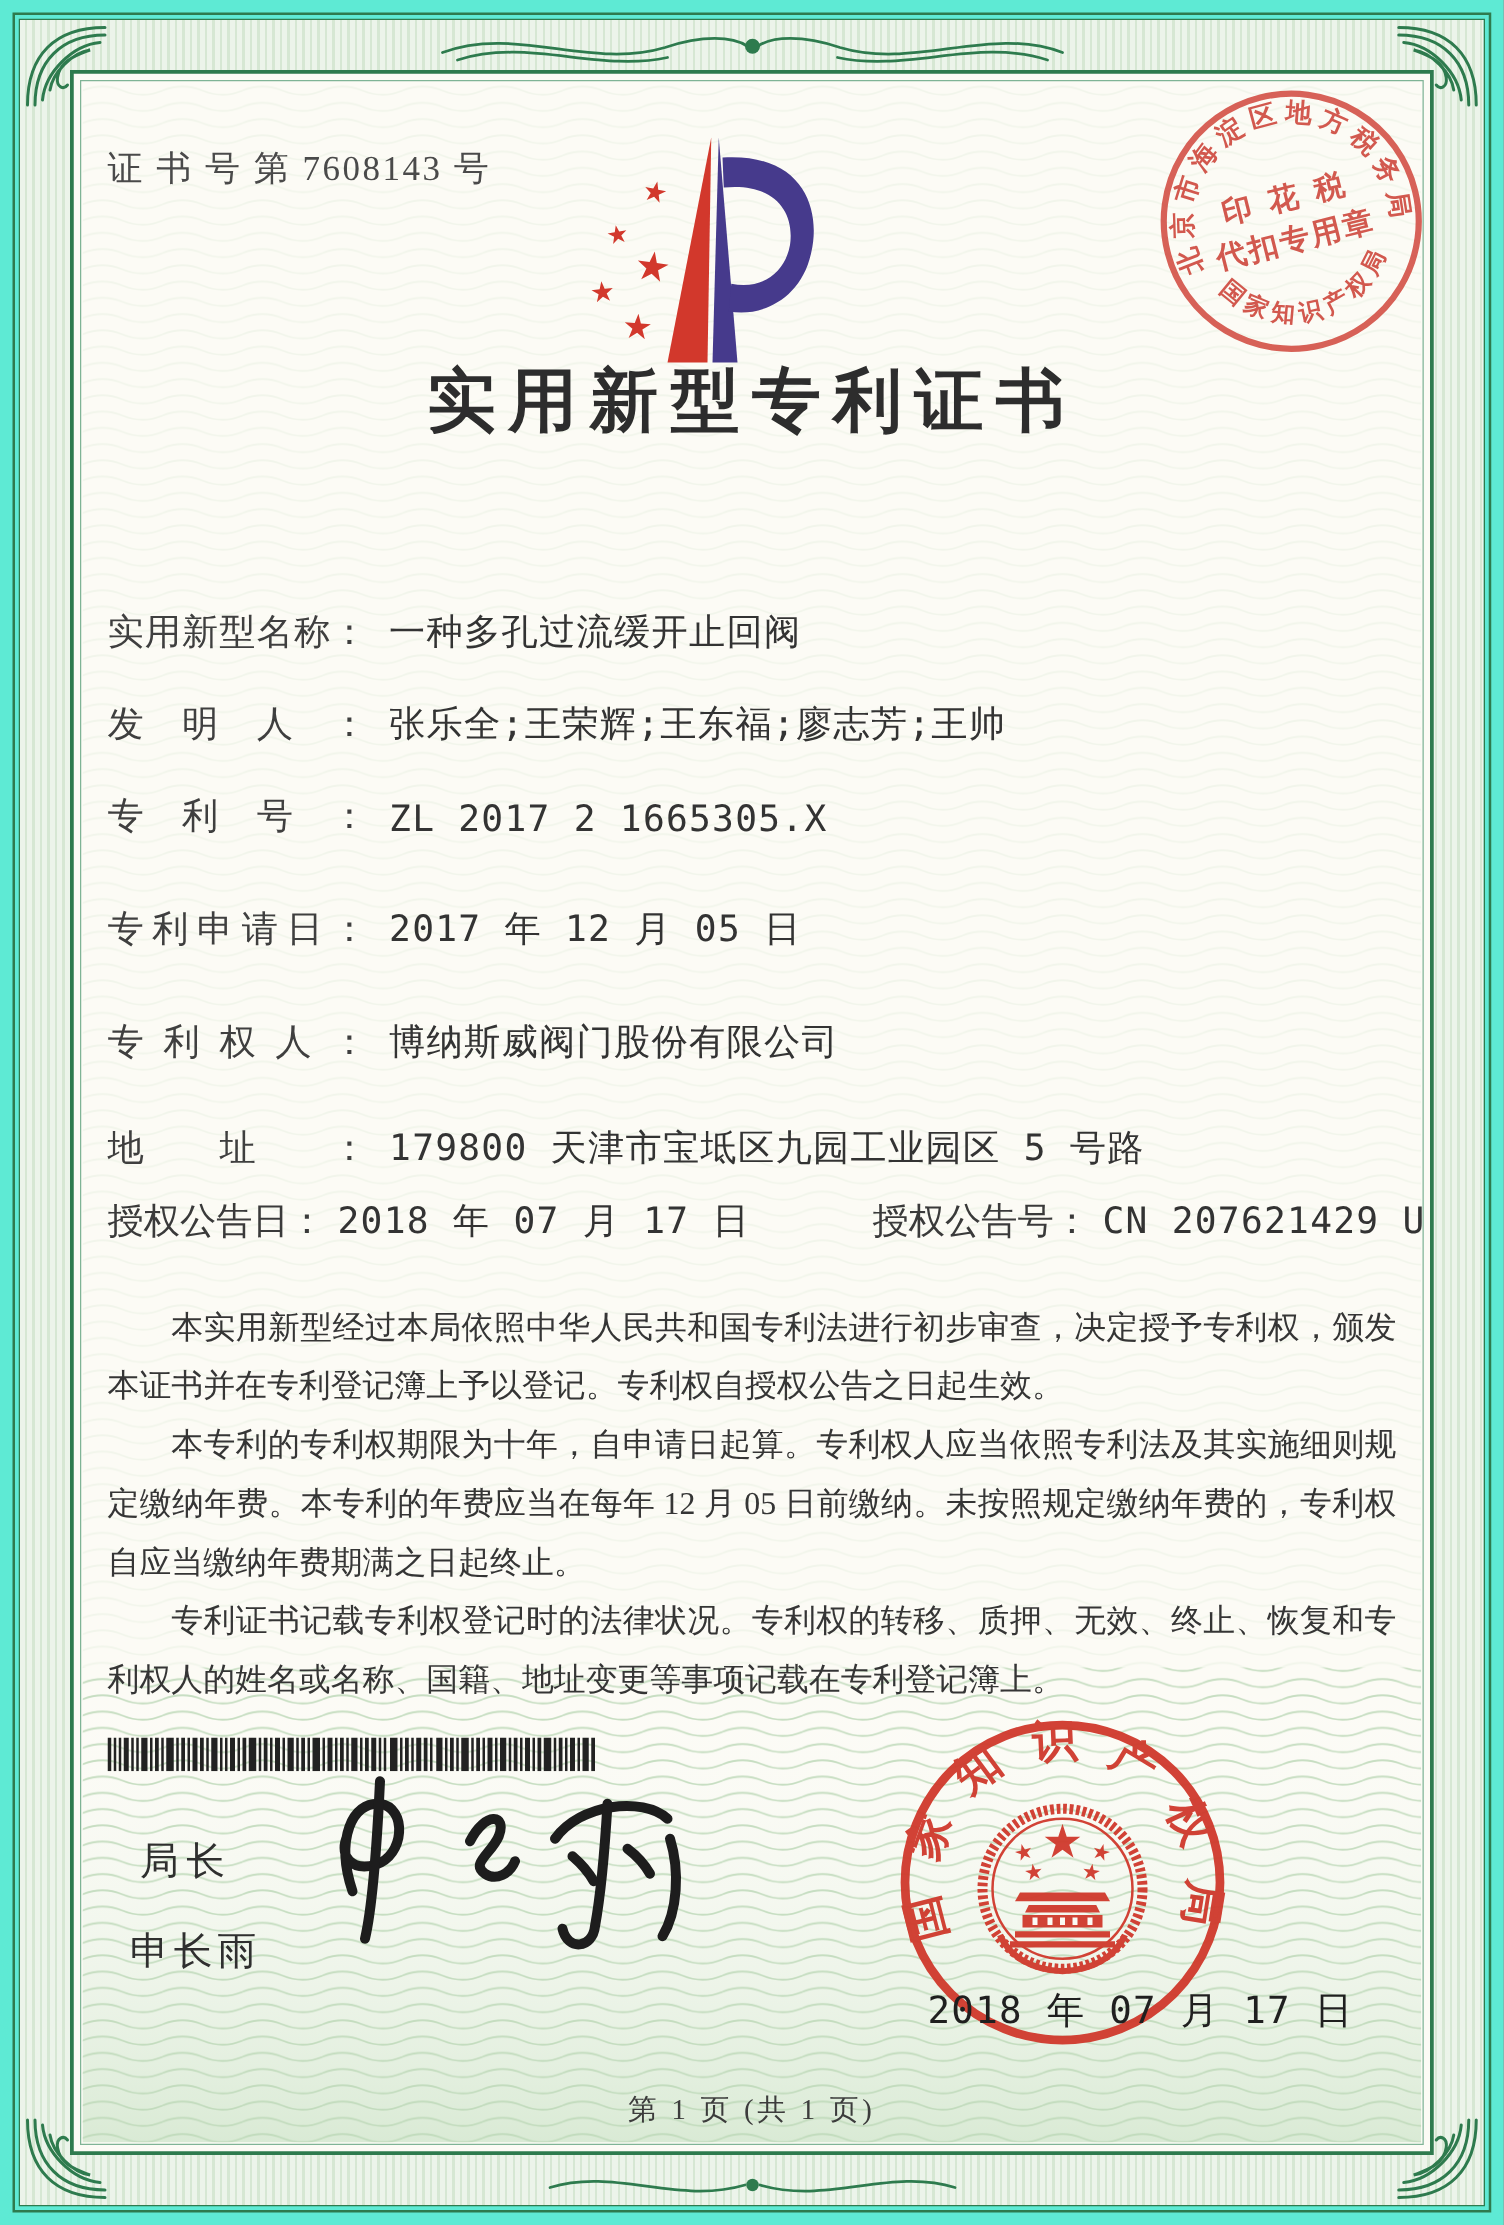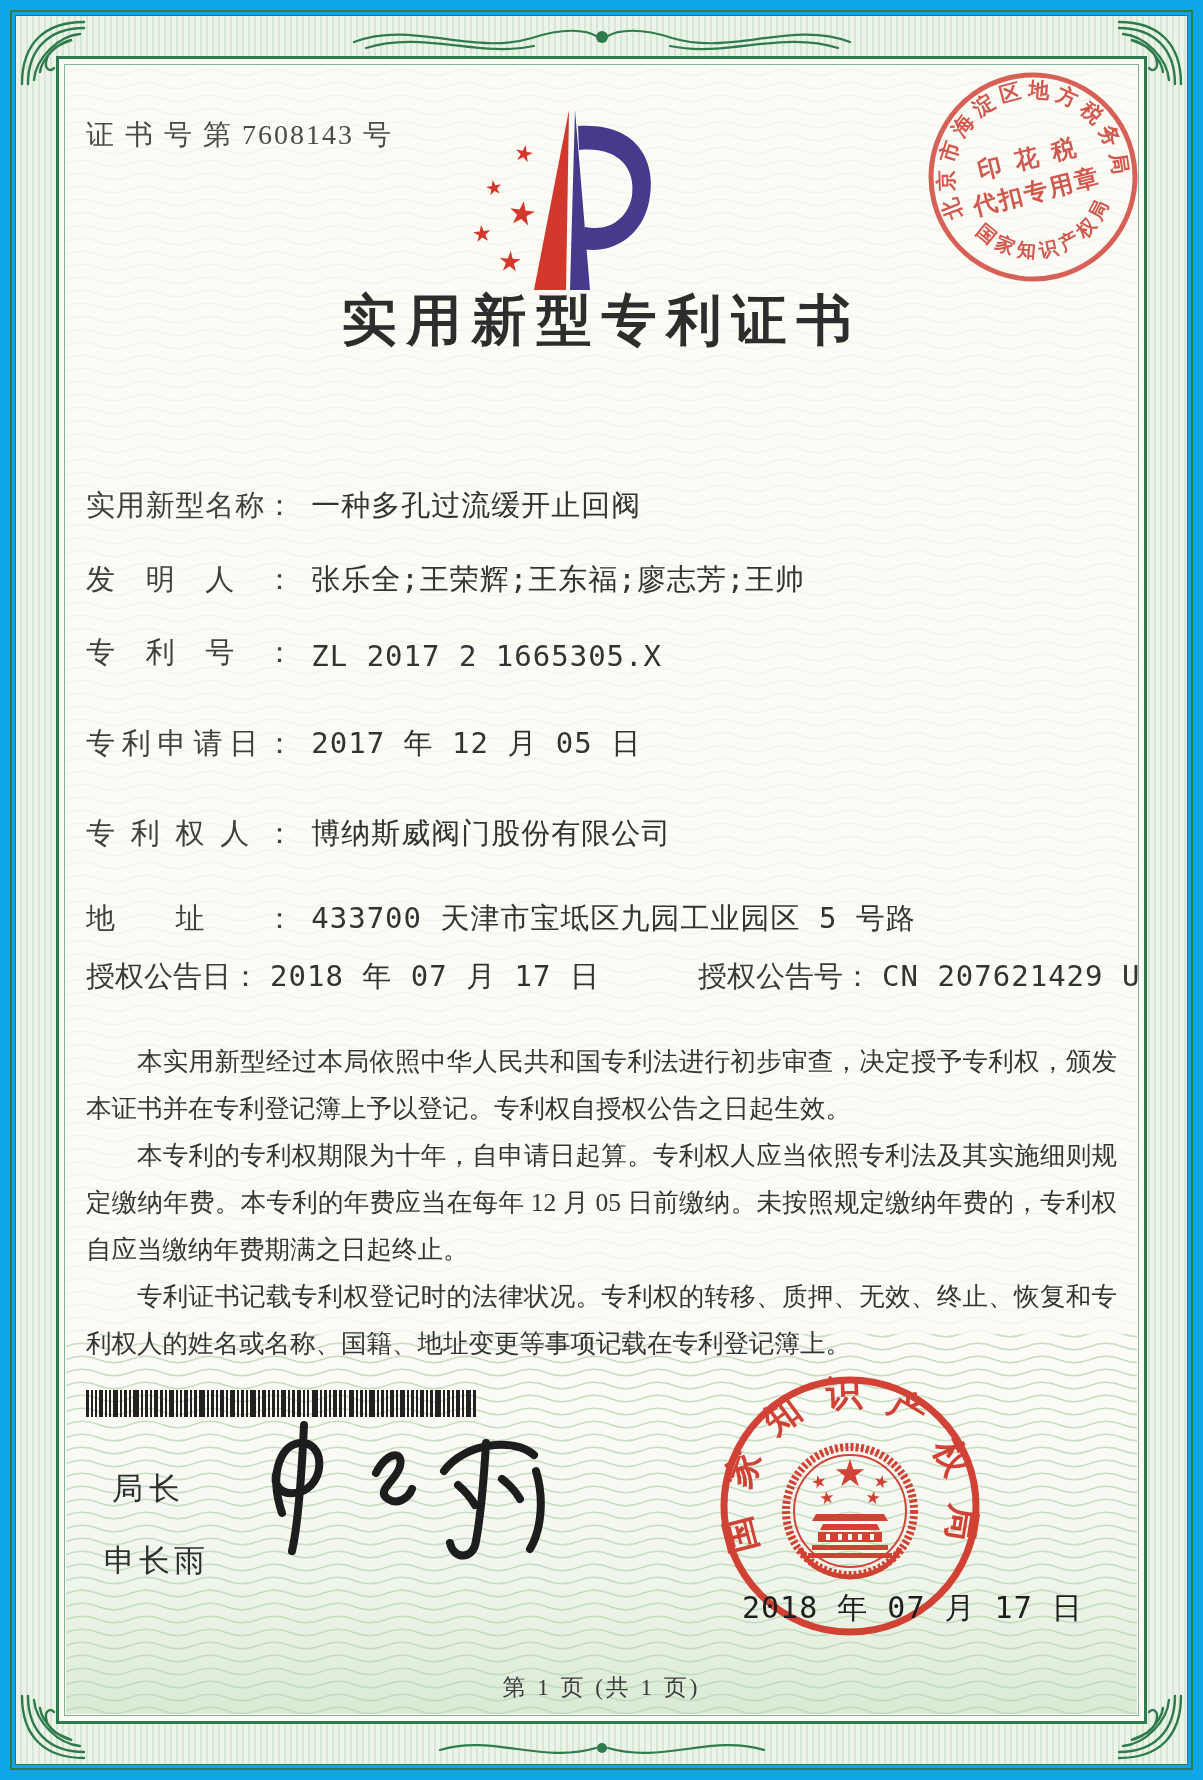--- a/index.html
+++ b/index.html
@@ -1,18 +1,18 @@
 <!DOCTYPE html>
 <html><head>
 <meta charset="utf-8">
 <style>
   html,body{margin:0;padding:0;background:#888;}
   .page{
     position:relative;width:1203px;height:1780px;margin:0 auto;
-    background:#0ea5e9;overflow:hidden;
+    background:#5eead4;overflow:hidden;
     font-family:"Liberation Serif","DejaVu Serif",serif;color:#3a3a3a;
   }
   
   .frame-a{position:absolute;inset:10px;border:2px solid #2e7b4e;pointer-events:none;}
   .band{position:absolute;inset:15px;border:1px solid #2e7b4e;
         background:repeating-linear-gradient(90deg,#ecf4ea 0 4px,#d6e7d3 4px 6px);}
   .inner-bg{position:absolute;inset:56px;background:#fcfbf5;border:3px solid #2e7b4e;}
   .inner-line{position:absolute;inset:64px;border:1px solid #7fb496;}
   .corner{position:absolute;width:70px;height:70px;}
   .corner path{fill:none;stroke:#2e7b4e;stroke-width:2.4;stroke-linecap:round;}
@@ -166,21 +166,21 @@
   <div class="frow" style="top:724px">
     <span class="flabel">专利申请日：</span>
     <span class="fvalue">2017 年 12 月 05 日</span>
   </div>
   <div class="frow" style="top:814px">
     <span class="flabel">专利权人：</span>
     <span class="fvalue">博纳斯威阀门股份有限公司</span>
   </div>
   <div class="frow" style="top:899px">
     <span class="flabel">地址：</span>
-    <span class="fvalue">433700 天津市宝坻区九园工业园区 5 号路</span>
+    <span class="fvalue">179800 天津市宝坻区九园工业园区 5 号路</span>
   </div>
 
   <div class="frow" style="top:957px">
     <span>授权公告日：</span><span class="fvalue">2018 年 07 月 17 日</span>
     <span class="grant2">
       <span>授权公告号：</span><span class="fvalue">CN 207621429 U</span>
     </span>
   </div>
 
   <div class="paras">

